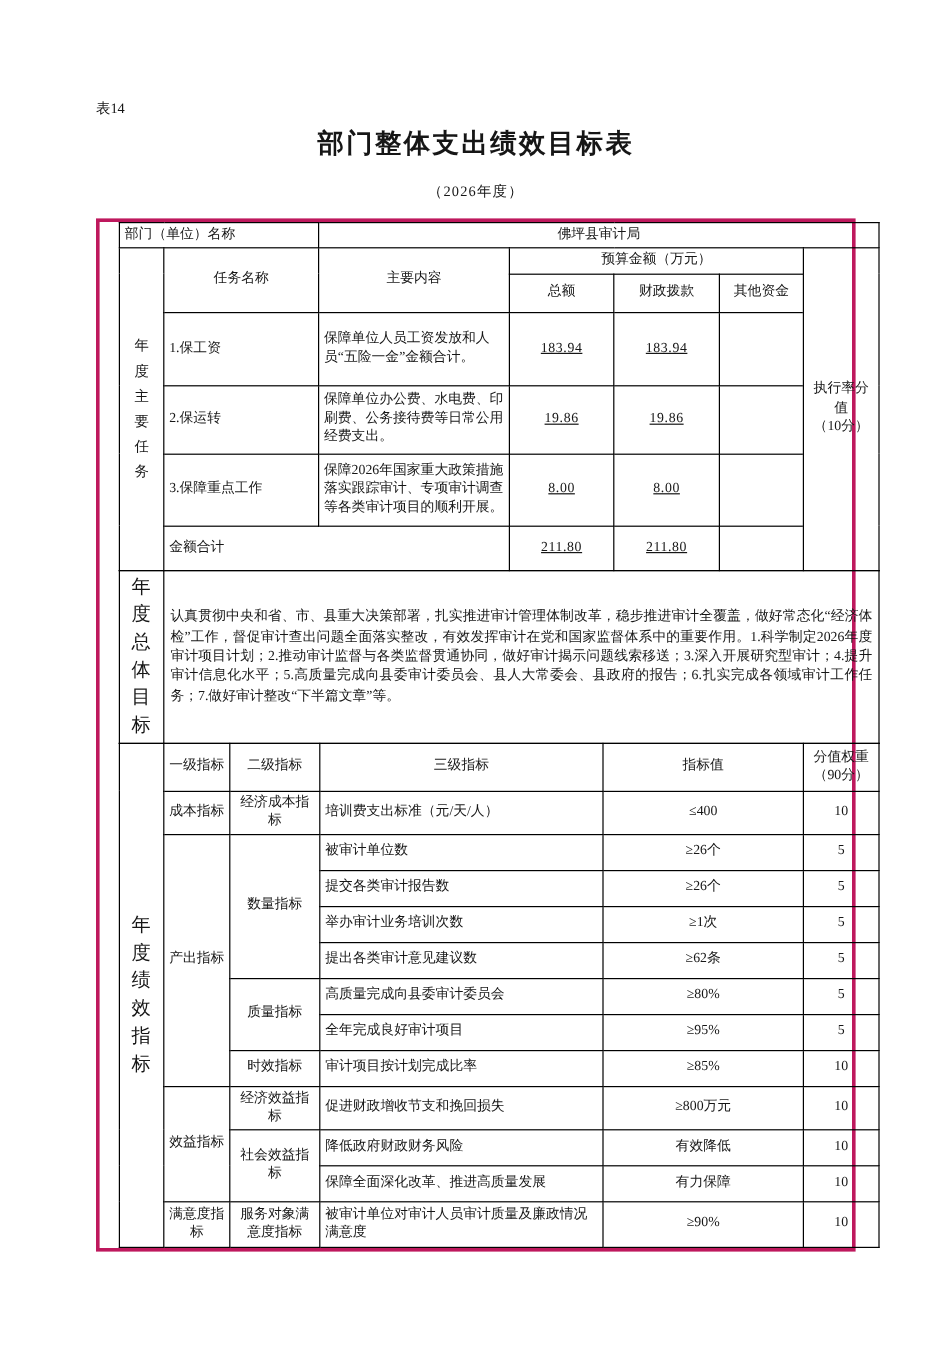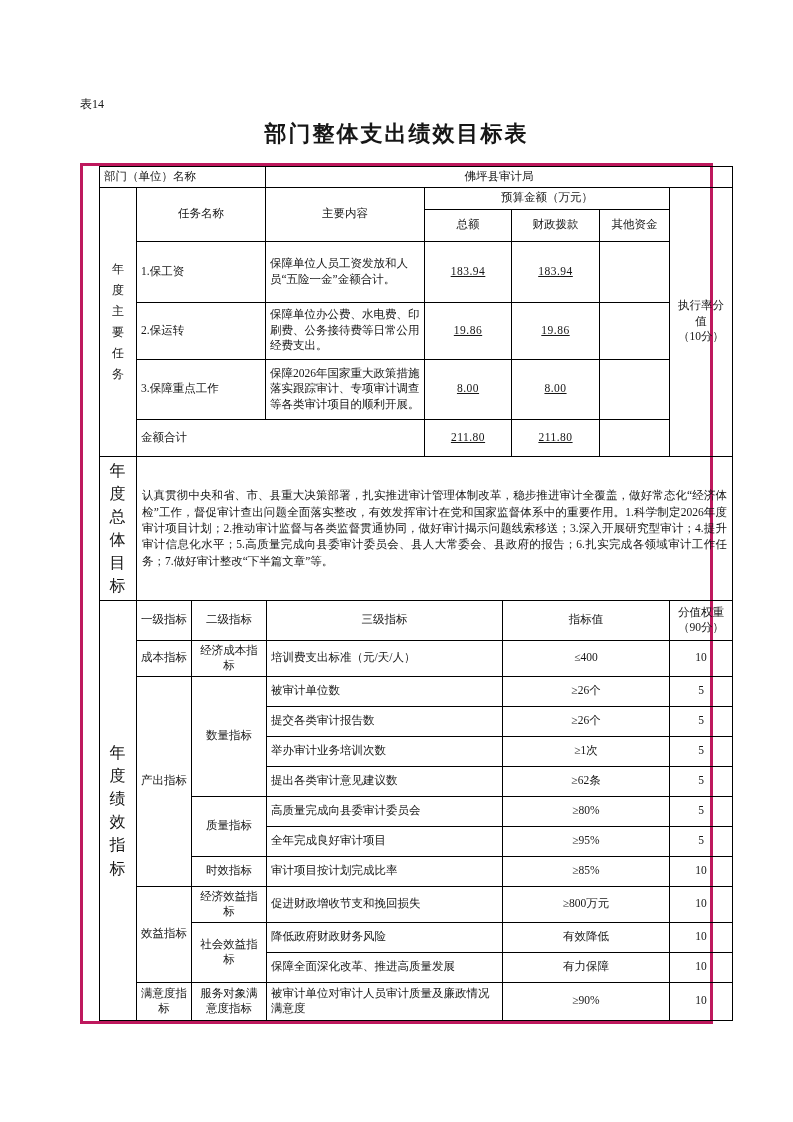--- a/index.html
+++ b/index.html
@@ -1,20 +1,20 @@
 <!DOCTYPE html>
 <html><head>
 <meta charset="utf-8">
 <style>
   html,body { margin:0; padding:0; }
   body {
     width:793px; height:1122px; background:#ffffff; position:relative;
     font-family:"Liberation Serif","DejaVu Serif",serif; color:#161616;
   }
-  .sheet { position:absolute; left:80px; top:96px; width:633px; }
+  .sheet { position:absolute; left:80px; top:82px; width:633px; }
   .table-label { font-size:12px; text-align:left; }
   .doc-title { text-align:center; font-size:22px; font-weight:bold; letter-spacing:2px; margin-top:6px; }
   .doc-subtitle { text-align:center; font-size:12px; margin-top:16px; letter-spacing:1px; }
   .outer { margin-top:14px; border:3px solid #be185d;padding-left:16px; }
   table { border-collapse:collapse; width:100%; table-layout:fixed; }
   table + table { margin-top:-1px; }
   td {
     border:1px solid #000; font-size:11.5px; padding:2px 4px;
     vertical-align:middle; overflow:hidden; line-height:1.35;
   }
@@ -26,20 +26,21 @@
   .v2 { width:28px; margin:0 auto; word-break:break-all; text-align:center; font-size:16px; line-height:1.45; letter-spacing:1px; }
   .goal-text { font-size:11.5px; line-height:1.42; padding:3px 5px;margin-top:32px; }
   .num { letter-spacing:0.5px;text-decoration:underline; }
 </style>
 </head>
 <body>
 
 <div class="sheet">
   <div class="table-label">表14</div>
   <div class="doc-title">部门整体支出绩效目标表</div>
+  <div class="doc-subtitle">（2026年度）</div>
 
   <div class="outer">
 
     <table>
       <colgroup>
         <col style="width:37px">
           <col style="width:129px">
           <col style="width:159px">
         <col style="width:87px">
           <col style="width:88px">

